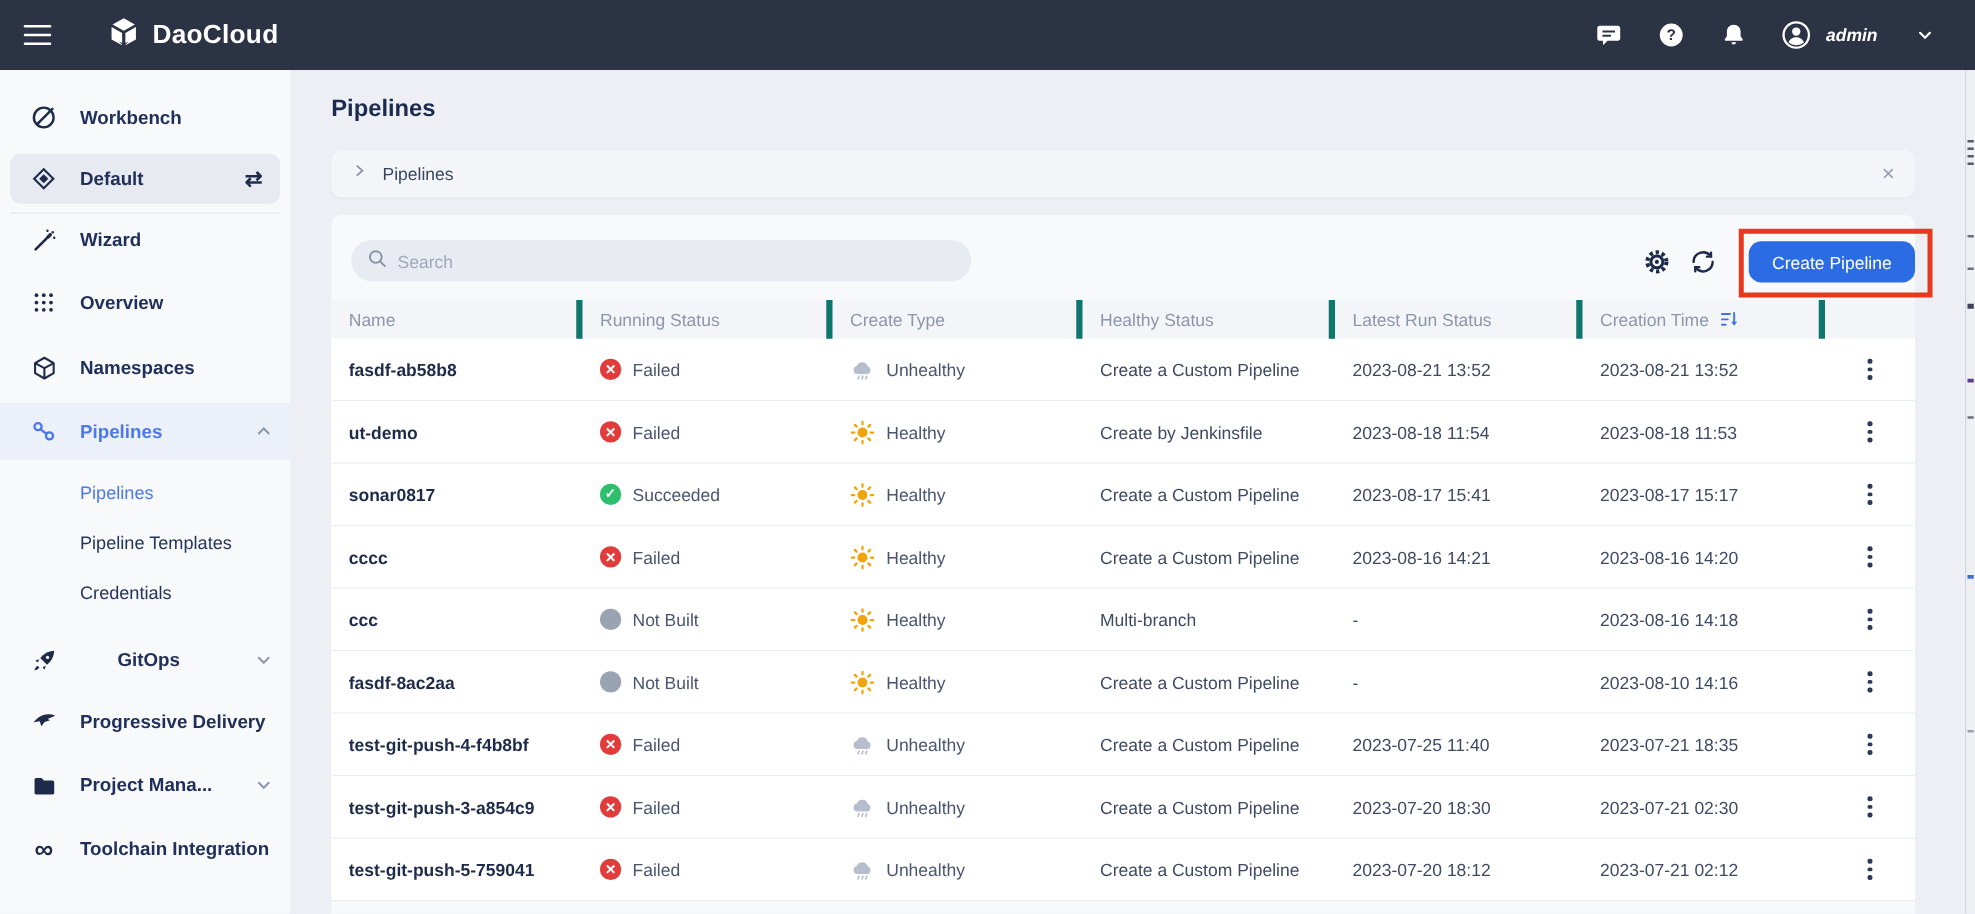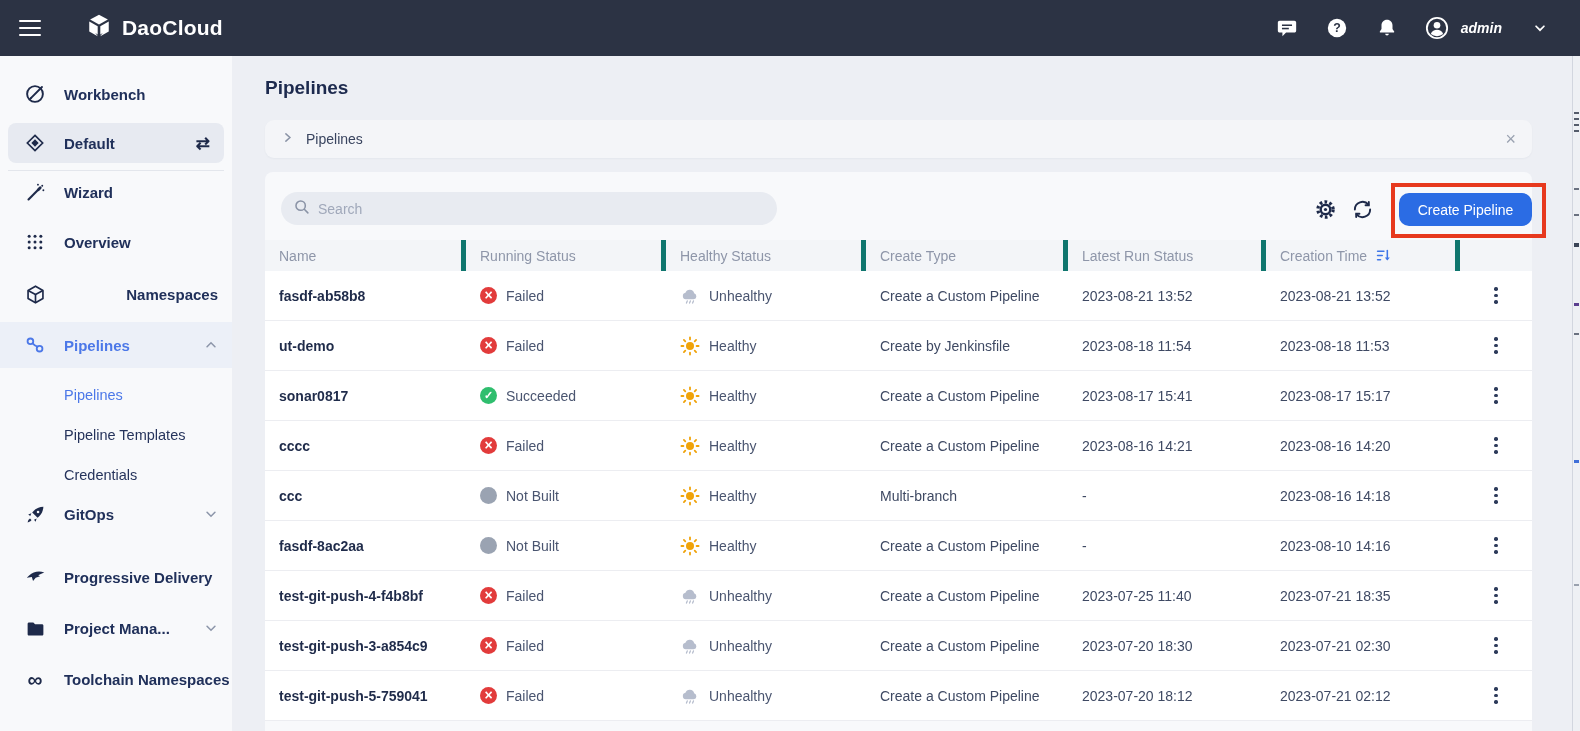--- a/index.html
+++ b/index.html
@@ -194,21 +194,21 @@
               <circle cx="19" cy="12" r="1.8"></circle>
               <circle cx="5" cy="19" r="1.8"></circle>
               <circle cx="12" cy="19" r="1.8"></circle>
               <circle cx="19" cy="19" r="1.8"></circle>
             </g>
           </svg>
       </span>
       <span class="si-label">Overview</span>
     </div>
 
-    <div class="abs side-item" style="top:216px;justify-content:space-between;">
+    <div class="abs side-item" style="top:216px;">
       <span class="si-icon">
         <svg width="21" height="21" viewBox="0 0 24 24" fill="none" stroke="#1e2a4a" stroke-width="1.9" stroke-linejoin="round">
             <path d="M12 2.5l8.5 4.9v9.2L12 21.5l-8.5-4.9V7.4z"></path>
             <path d="M3.5 7.4L12 12l8.5-4.6"></path>
             <path d="M12 12v9.5"></path>
           </svg>
       </span>
       <span class="si-label">Namespaces</span>
     </div>
 
@@ -231,21 +231,21 @@
     <div class="abs sub-item active" style="top:319px;">
       <span>Pipelines</span>
     </div>
     <div class="abs sub-item" style="top:359px;">
       <span>Pipeline Templates</span>
     </div>
     <div class="abs sub-item" style="top:399px;">
       <span>Credentials</span>
     </div>
 
-    <div class="abs side-item" style="top:436px;">
+    <div class="abs side-item" style="top:450px;gap:30px;">
       <span class="si-icon">
         <svg width="21" height="21" viewBox="0 0 24 24" fill="#1e2a4a">
             <path d="M21 3c-4.5.2-8 1.8-10.6 4.4L8.2 9.6l6.2 6.2 2.2-2.2C19.2 11 20.8 7.5 21 3z"></path>
             <circle cx="14.9" cy="9.1" r="1.5" fill="#f8f9fb"></circle>
             <path d="M7.3 10.7l-3.6 1.2 2.3 1.8zM13.3 16.7l-1.2 3.6-1.8-2.3z"></path>
             <path d="M3 21c1.9-.3 3.5-1.2 4.4-2.7l-1.7-1.7C4.2 17.5 3.3 19.1 3 21z"></path>
           </svg>
       </span>
       <span class="si-label">GitOps</span>
       <span class="chev-end">
@@ -275,21 +275,21 @@
         <svg width="14" height="14" viewBox="0 0 16 16" fill="none" stroke="#8d96aa" stroke-width="1.8" stroke-linecap="round">
             <path d="M3.5 6L8 10.5 12.5 6"></path>
           </svg>
       </span>
     </div>
 
     <div class="abs side-item" style="top:601px;">
       <span class="si-icon">
           <span class="inf-glyph">∞</span>
         </span>
-      <span class="si-label">Toolchain Namespaces</span>
+      <span class="si-label">Toolchain Integration</span>
     </div>
   </nav>
 
   <main class="main">
     <h1 class="page-title">Pipelines</h1>
 
     <div class="crumbbar">
       <span>
         <svg width="13" height="13" viewBox="0 0 16 16" fill="none" stroke="#8a93a6" stroke-width="1.8" stroke-linecap="round">
             <path d="M6 3.5L11 8l-5 4.5"></path>
@@ -324,22 +324,22 @@
               <path d="M17.6 3.2v3.4h-3.4"></path>
               <path d="M4.4 18.8v-3.4h3.4"></path>
             </svg>
         </span>
         <button class="create-btn">Create Pipeline</button>
       </div>
 
       <div class="thead grid-cols">
         <div class="th">Name</div>
         <div class="th">Running Status</div>
+        <div class="th">Create Type</div>
         <div class="th">Healthy Status</div>
-        <div class="th">Create Type</div>
         <div class="th">Latest Run Status</div>
         <div class="th">
           <span>Creation Time</span>
           <span class="sort-ic">
             <svg width="17" height="17" viewBox="0 0 20 20">
                 <g stroke="#3e76e8" stroke-width="1.8" stroke-linecap="round">
                   <line x1="3" y1="5" x2="10.5" y2="5"></line>
                   <line x1="3" y1="10" x2="8.5" y2="10"></line>
                   <line x1="3" y1="15" x2="6.5" y2="15"></line>
                   <line x1="14.5" y1="4" x2="14.5" y2="14"></line>

